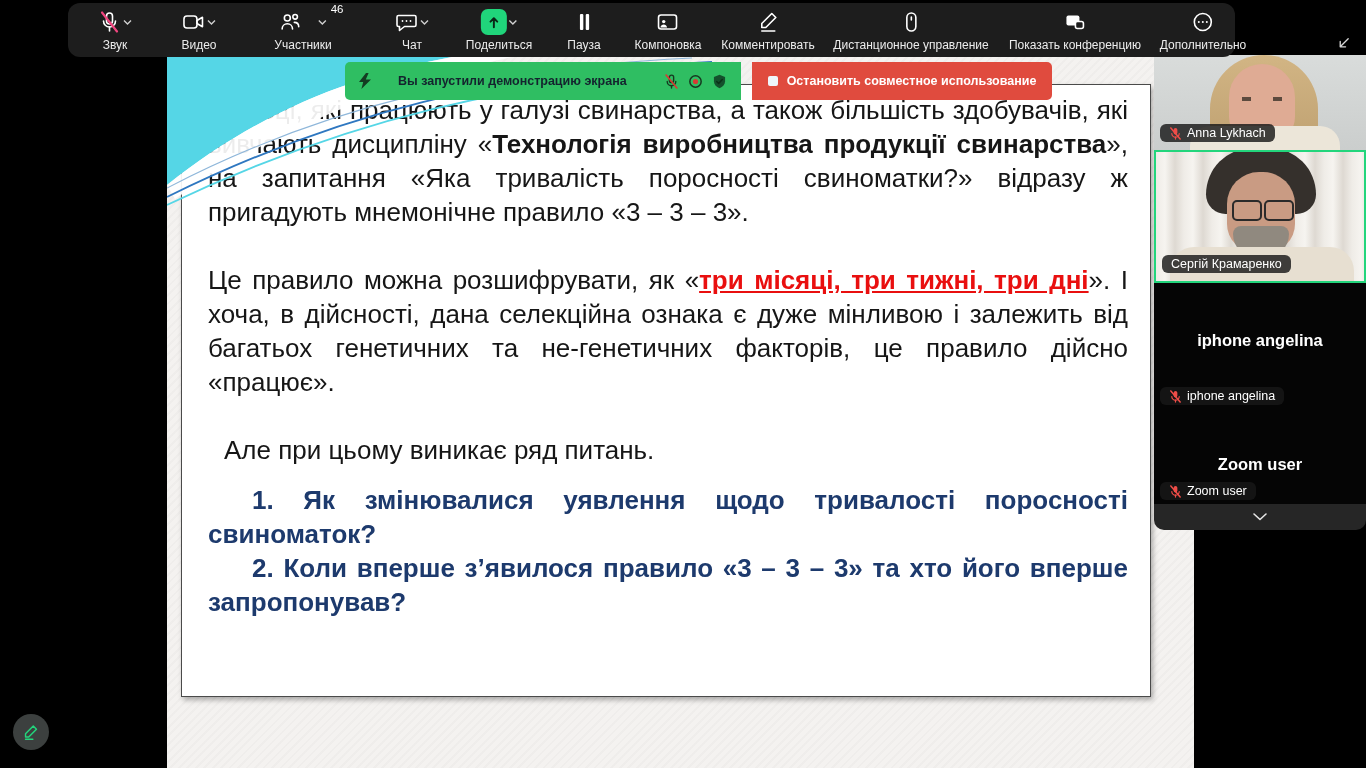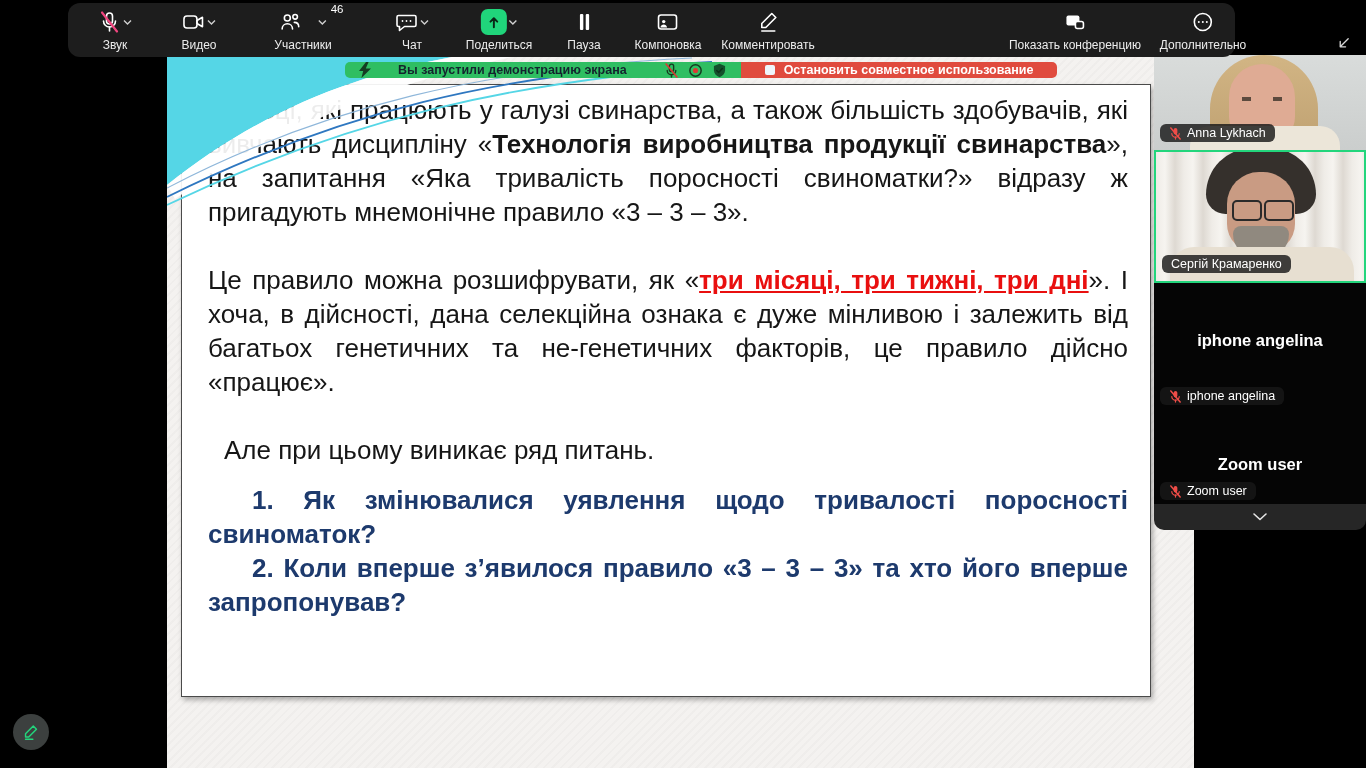--- a/index.html
+++ b/index.html
@@ -27,27 +27,27 @@
            border:1px solid #4a4a4a;box-shadow:2px 3px 5px rgba(0,0,0,.3);
            padding:8px 22px 0 26px;box-sizing:border-box;
            font-size:26px;line-height:34px;color:#161616;text-align:justify;z-index:2;}
   .para{margin:0 0 34px;}
   .intro{margin:16px;}
   .q{margin:0;color:#1d3a6d;font-weight:bold;text-indent:44px;}
   .b{font-weight:bold;}
   .red{color:#e90f0f;text-decoration:underline;}
 
   
-  .banner{position:absolute;left:345px;top:62px;display:flex;z-index:50;height:16px;
+  .banner{position:absolute;left:345px;top:62px;display:flex;z-index:50;height:38px;
           font-size:12.5px;font-weight:bold;justify-content:flex-end;}
   .banner-green{background:#2fbe62;color:#14232e;border-radius:5px 0 0 5px;display:flex;
                 align-items:center;gap:9px;padding:0 14px;}
   .banner-green .txt{margin:0 28px 0 18px;}
   .banner-red{background:#e04b3e;color:#fff;border-radius:0 5px 5px 0;display:flex;
-              align-items:center;gap:9px;padding:0 24px;margin-left:0;cursor:pointer;}
+              align-items:center;gap:9px;padding:0 16px;margin-left:11px;cursor:pointer;}
   .stop-sq{width:10px;height:10px;background:#eef6fb;border-radius:2px;display:inline-block;}
 
   
   .sidebar{position:absolute;left:1154px;top:55px;width:212px;z-index:40;}
   .tile{position:relative;width:212px;overflow:hidden;background:#050505;box-sizing:border-box;}
   .tile.anna{height:95px;background:linear-gradient(180deg,#d9dcdb,#cbcecd);}
   .tile.serhii{height:133px;border:2px solid #23d57c;
         background:repeating-linear-gradient(90deg,#efece7 0px,#f6f4f0 9px,#ded9d2 19px,#efece7 28px);}
   .tile.name-only-1{height:134px;}
   .tile.name-only-2{height:87px;}
@@ -189,20 +189,29 @@
     <div class="titem" style="left:700px;">
       <div class="ticon-row">
         <svg width="24" height="24" viewBox="0 0 24 24" fill="none" stroke="#fff" stroke-width="1.6" stroke-linecap="round" stroke-linejoin="round">
           <path d="M15.5 3.5l4 4L9.5 17.5H5.5v-4z"></path>
             <line x1="5.5" y1="21" x2="18.5" y2="21"></line>
         </svg>
       </div>
       <span class="tlabel">Комментировать</span>
     </div>
 
+    <div class="titem" style="left:843px;">
+      <div class="ticon-row">
+        <svg width="24" height="24" viewBox="0 0 24 24" fill="none" stroke="#fff" stroke-width="1.6" stroke-linecap="round">
+          <rect x="7.5" y="3" width="9" height="18" rx="4.5"></rect>
+            <line x1="12" y1="7" x2="12" y2="10"></line>
+        </svg>
+      </div>
+      <span class="tlabel">Дистанционное управление</span>
+    </div>
 
     <div class="titem" style="left:1007px;">
       <div class="ticon-row">
         <svg width="24" height="24" viewBox="0 0 24 24">
           <rect x="3.5" y="5.5" width="13" height="10" rx="2" fill="#fff"></rect>
           <rect x="12.5" y="11.5" width="8" height="7" rx="2" fill="#1d1d1d" stroke="#fff" stroke-width="1.6"></rect>
         </svg>
       </div>
       <span class="tlabel">Показать конференцию</span>
     </div>

